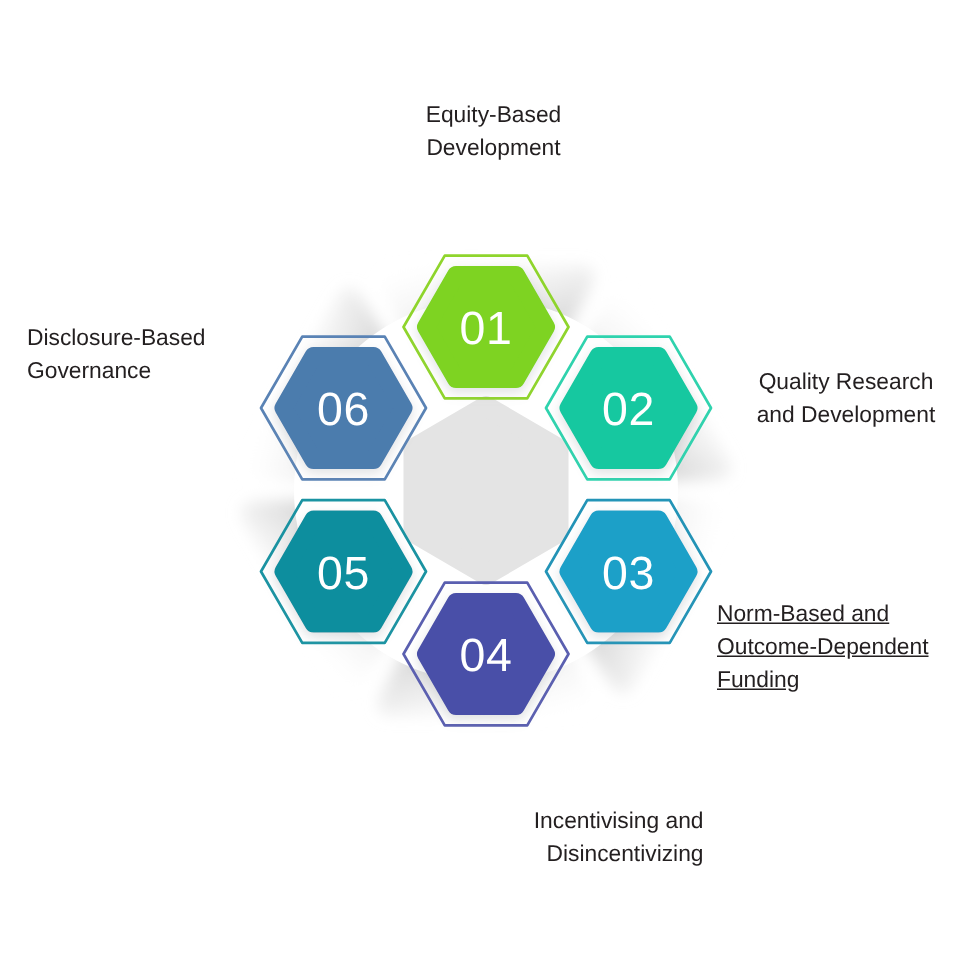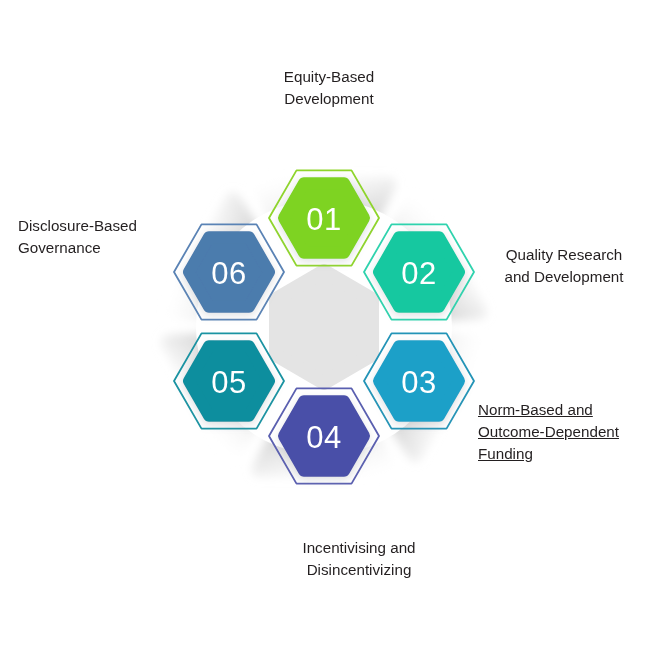--- a/index.html
+++ b/index.html
@@ -38,21 +38,21 @@
     position: absolute;
     font-family: "Liberation Sans", sans-serif;
     font-size: 15.2px;
     line-height: 22px;
     color: #231f20;
     white-space: pre-line;
   }
   .cap-top      { left: 234px; top: 66px;  width: 190px; text-align: center; }
   .cap-right-up { left: 478px; top: 205px; width: 172px; text-align: center; margin-top: 39px; }
   .cap-right-dn { left: 478px; top: 399px; width: 172px; text-align: left; text-decoration: underline; }
-  .cap-bottom   { left: 249px; top: 537px; width: 220px; text-align: center; }
+  .cap-bottom   { left: 249px; top: 537px; width: 220px; text-align: right; }
   .cap-left-dn  { left: 18px;  top: 400px; width: 186px; text-align: left; }
   .cap-left-up  { left: 18px;  top: 215px; width: 186px; text-align: left; }
 </style>
 </head>
 <body>
 
 <div id="infographic">
 
   <svg id="hex-canvas" viewBox="0 0 650 650" xmlns="http://www.w3.org/2000/svg">
     <defs>

